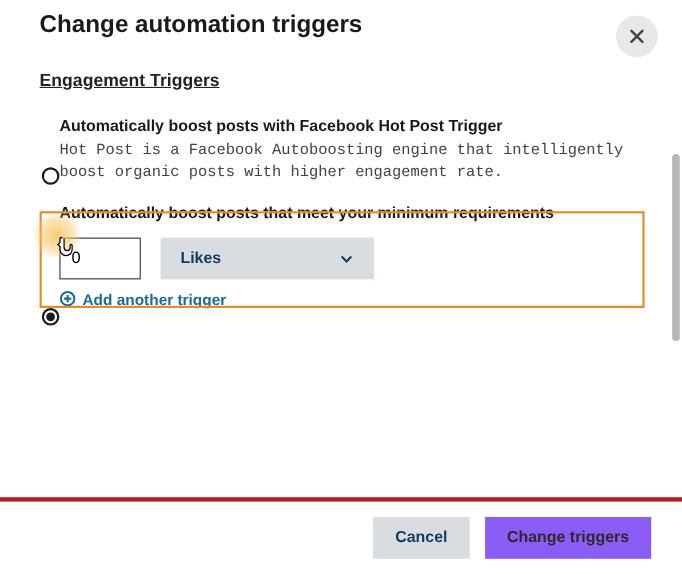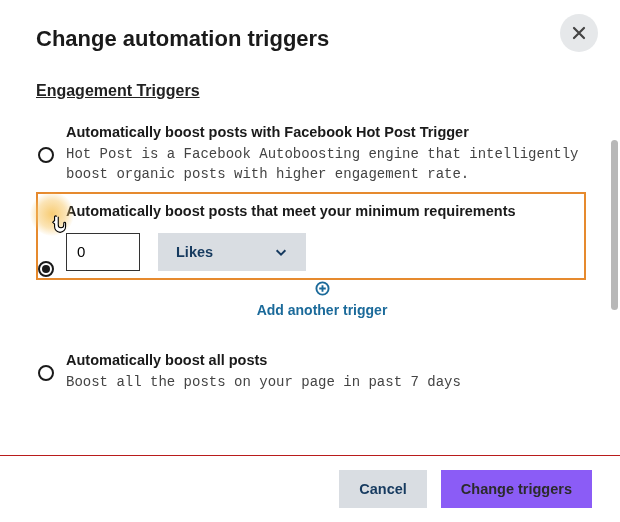--- a/index.html
+++ b/index.html
@@ -6,21 +6,21 @@
     body {
       font-family: -apple-system, BlinkMacSystemFont, "Segoe UI", Arial, sans-serif;
       width: 620px;
       height: 522px;
       background: #fff;
       position: relative;
       overflow: hidden;
       color: #222;
     }
     .modal {
-      padding: 26px 36px 0 36px;
+      padding: 9px 36px 0 36px;
       height: 100%;
       position: relative;
     }
     .close-btn {
       position: absolute;
       top: 14px;
       right: 22px;
       width: 38px;
       height: 38px;
       border-radius: 50%;
@@ -40,22 +40,21 @@
     h2.section {
       font-size: 16px;
       font-weight: 800;
       color: #222;
       margin-bottom: 24px;
       text-decoration: underline;
     }
     .options { padding-left: 2px; }
     .option {
       display: flex;
-      align-items: center;
-      gap: 12px;
+      align-items: flex-end;
       margin-bottom: 18px;
       position: relative;
     }
     .radio {
       flex: 0 0 16px;
       width: 16px; height: 16px;
       border: 2px solid #1a1a1a;
       border-radius: 50%;
       margin-top: 2px;
       cursor: pointer;
@@ -116,21 +115,21 @@
     }
     .num-input {
       width: 74px;
       height: 38px;
       border: 1px solid #333;
       padding: 0 10px;
       font-size: 15px;
       background: #fff;
     }
     .dropdown {
-      width: 148px;
+      width: 194px;
       height: 38px;
       background: #d9dde2;
       display: flex;
       align-items: center;
       justify-content: space-between;
       padding: 0 18px;
       cursor: pointer;
     }
     .dropdown-label {
       font-size: 14.5px;
@@ -140,27 +139,26 @@
     .dropdown svg { width: 14px; height: 14px; stroke: #163a5f; stroke-width: 2.2; fill: none; }
     .add-trigger {
       display: flex;
       align-items: center;
       gap: 6px;
       color: #1b6a9a;
       font-size: 14px;
       font-weight: 700;
       cursor: pointer;
       margin-bottom: 16px;
-      flex-direction: column;
     }
     .add-trigger svg { width: 15px; height: 15px; stroke: #1b6a9a; stroke-width: 2; fill: none; }
     .footer {
       position: absolute;
       bottom: 0; left: 0; right: 0;
-      border-top: 1px solid #b91c1c;
+      border-top: 4px solid #b91c1c;
       padding: 14px 28px;
       display: flex;
       justify-content: flex-end;
       gap: 14px;
       background: #fff;
       margin-top: 42px;
     }
     .btn {
       height: 38px;
       padding: 0 20px;
@@ -227,27 +225,20 @@
         <div class="add-trigger">
           <svg viewBox="0 0 16 16">
               <circle cx="8" cy="8" r="6.5"></circle>
               <path d="M8 4.5 V11.5 M4.5 8 H11.5"></path>
             </svg>
           <span>Add another trigger</span>
         </div>
       </div>
     </div>
 
-    <div class="option">
-      <div class="radio"></div>
-      <div class="option-body">
-        <div class="opt-title">Automatically boost all posts</div>
-        <div class="opt-desc">Boost all the posts on your page in past 7 days</div>
-      </div>
-    </div>
 
   </div>
 
   <div class="highlight-box"></div>
   <div class="halo"></div>
   <div class="cursor">
     <svg viewBox="0 0 24 24">
         <path d="M9 3 v9 a3 3 0 0 0 6 0 v-2 a1 1 0 0 1 2 0 v4 a6 6 0 0 1 -12 0 v-3 l-2 -2 2 -2 v-4 a1 1 0 0 1 2 0" fill="#fff" stroke="#000" stroke-width="1.2"></path>
       </svg>
   </div>

